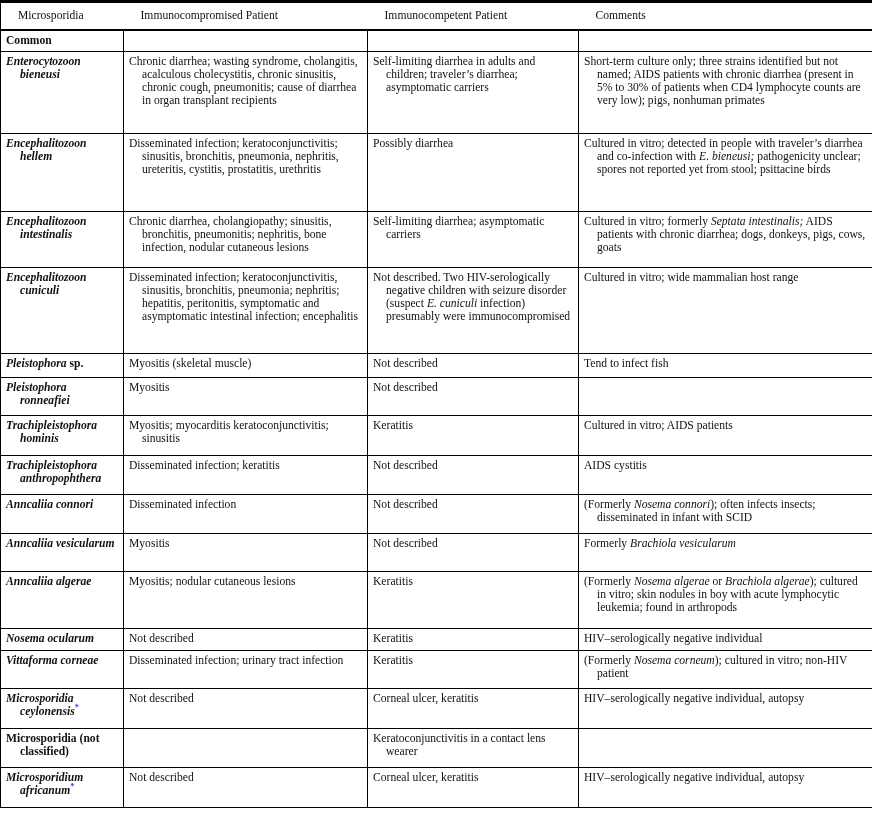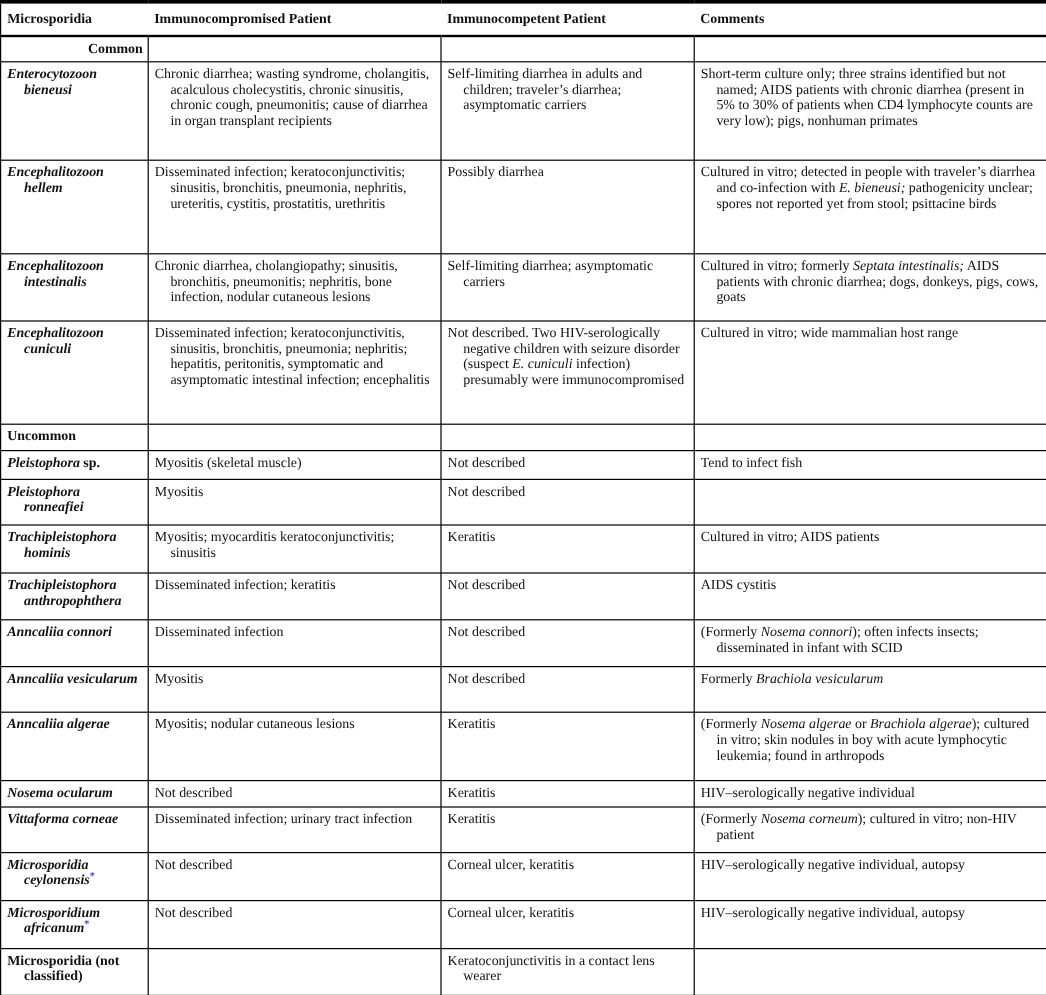--- a/index.html
+++ b/index.html
@@ -21,24 +21,24 @@
   .doc-table th, .doc-table td {
     vertical-align: top;
     font-size: 11.6px;
     line-height: 13.1px;
     box-sizing: border-box;
     overflow: hidden;
   }
   
   .doc-table th {
     text-align: left;
-    font-weight: bold;
+    font-weight: normal;
     border-top: 3px solid #000;
     border-bottom: 2px solid #000;
-    padding: 6px 4px 4px 5px;
+    padding: 6px 4px 4px 17px;
     height: 28px;
   }
   .doc-table thead tr th:first-child { border-left: 1.5px solid #000; }
   .doc-table thead tr th:last-child  { border-right: 1.5px solid #000; }
   
   .doc-table td {
     border: 1.5px solid #000;
     padding: 3px 4px 2px 5px;
   }
   td.name-cell {
@@ -76,21 +76,21 @@
   </colgroup>
   <thead>
     <tr>
       <th>Microsporidia</th>
       <th>Immunocompromised Patient</th>
       <th>Immunocompetent Patient</th>
       <th>Comments</th>
     </tr>
   </thead>
   <tbody>
-      <tr class="section-row" style="height: 22px; text-align: right;">
+      <tr class="section-row" style="height: 22px;">
     <td class="name-cell"><span>Common</span></td>
     <td class="body-cell"></td>
     <td class="body-cell"></td>
     <td class="body-cell"></td>
   </tr>
       <tr style="height: 82px;">
     <td class="name-cell"><span class="it">Enterocytozoon bieneusi</span></td>
     <td class="body-cell"><span>Chronic diarrhea; wasting syndrome, cholangitis, acalculous cholecystitis, chronic sinusitis, chronic cough, pneumonitis; cause of diarrhea in organ transplant recipients</span></td>
     <td class="body-cell"><span>Self-limiting diarrhea in adults and children; traveler’s diarrhea; asymptomatic carriers</span></td>
     <td class="body-cell"><span>Short-term culture only; three strains identified but not named; AIDS patients with chronic diarrhea (present in 5% to 30% of patients when CD4 lymphocyte counts are very low); pigs, nonhuman primates</span></td>
@@ -105,26 +105,20 @@
     <td class="name-cell"><span class="it">Encephalitozoon intestinalis</span></td>
     <td class="body-cell"><span>Chronic diarrhea, cholangiopathy; sinusitis, bronchitis, pneumonitis; nephritis, bone infection, nodular cutaneous lesions</span></td>
     <td class="body-cell"><span>Self-limiting diarrhea; asymptomatic carriers</span></td>
     <td class="body-cell"><span>Cultured in vitro; formerly </span><span class="it">Septata intestinalis;</span><span> AIDS patients with chronic diarrhea; dogs, donkeys, pigs, cows, goats</span></td>
   </tr>
       <tr style="height: 86px;">
     <td class="name-cell"><span class="it">Encephalitozoon cuniculi</span></td>
     <td class="body-cell"><span>Disseminated infection; keratoconjunctivitis, sinusitis, bronchitis, pneumonia; nephritis; hepatitis, peritonitis, symptomatic and asymptomatic intestinal infection; encephalitis</span></td>
     <td class="body-cell"><span>Not described. Two HIV-serologically negative children with seizure disorder (suspect </span><span class="it">E. cuniculi</span><span> infection) presumably were immunocompromised</span></td>
     <td class="body-cell"><span>Cultured in vitro; wide mammalian host range</span></td>
-  </tr>
-      <tr class="section-row" style="height: 22px;">
-    <td class="name-cell"><span>Uncommon</span></td>
-    <td class="body-cell"></td>
-    <td class="body-cell"></td>
-    <td class="body-cell"></td>
   </tr>
       <tr style="height: 24px;">
     <td class="name-cell"><span class="it">Pleistophora</span><span> sp.</span></td>
     <td class="body-cell"><span>Myositis (skeletal muscle)</span></td>
     <td class="body-cell"><span>Not described</span></td>
     <td class="body-cell"><span>Tend to infect fish</span></td>
   </tr>
       <tr style="height: 38px;">
     <td class="name-cell"><span class="it">Pleistophora ronneafiei</span></td>
     <td class="body-cell"><span>Myositis</span></td>
@@ -172,26 +166,26 @@
     <td class="body-cell"><span>Disseminated infection; urinary tract infection</span></td>
     <td class="body-cell"><span>Keratitis</span></td>
     <td class="body-cell"><span>(Formerly </span><span class="it">Nosema corneum</span><span>); cultured in vitro; non-HIV patient</span></td>
   </tr>
       <tr style="height: 40px;">
     <td class="name-cell"><span class="it">Microsporidia ceylonensis</span><sup class="fmark">*</sup></td>
     <td class="body-cell"><span>Not described</span></td>
     <td class="body-cell"><span>Corneal ulcer, keratitis</span></td>
     <td class="body-cell"><span>HIV–serologically negative individual, autopsy</span></td>
   </tr>
+      <tr style="height: 39px;">
+    <td class="name-cell"><span>Microsporidia (not classified)</span></td>
+    <td class="body-cell"></td>
+    <td class="body-cell"><span>Keratoconjunctivitis in a contact lens wearer</span></td>
+    <td class="body-cell"></td>
+  </tr>
       <tr style="height: 40px;">
     <td class="name-cell"><span class="it">Microsporidium africanum</span><sup class="fmark">*</sup></td>
     <td class="body-cell"><span>Not described</span></td>
     <td class="body-cell"><span>Corneal ulcer, keratitis</span></td>
     <td class="body-cell"><span>HIV–serologically negative individual, autopsy</span></td>
   </tr>
-      <tr style="height: 39px;">
-    <td class="name-cell"><span>Microsporidia (not classified)</span></td>
-    <td class="body-cell"></td>
-    <td class="body-cell"><span>Keratoconjunctivitis in a contact lens wearer</span></td>
-    <td class="body-cell"></td>
-  </tr>
     </tbody>
 </table>
 
 </body></html>

